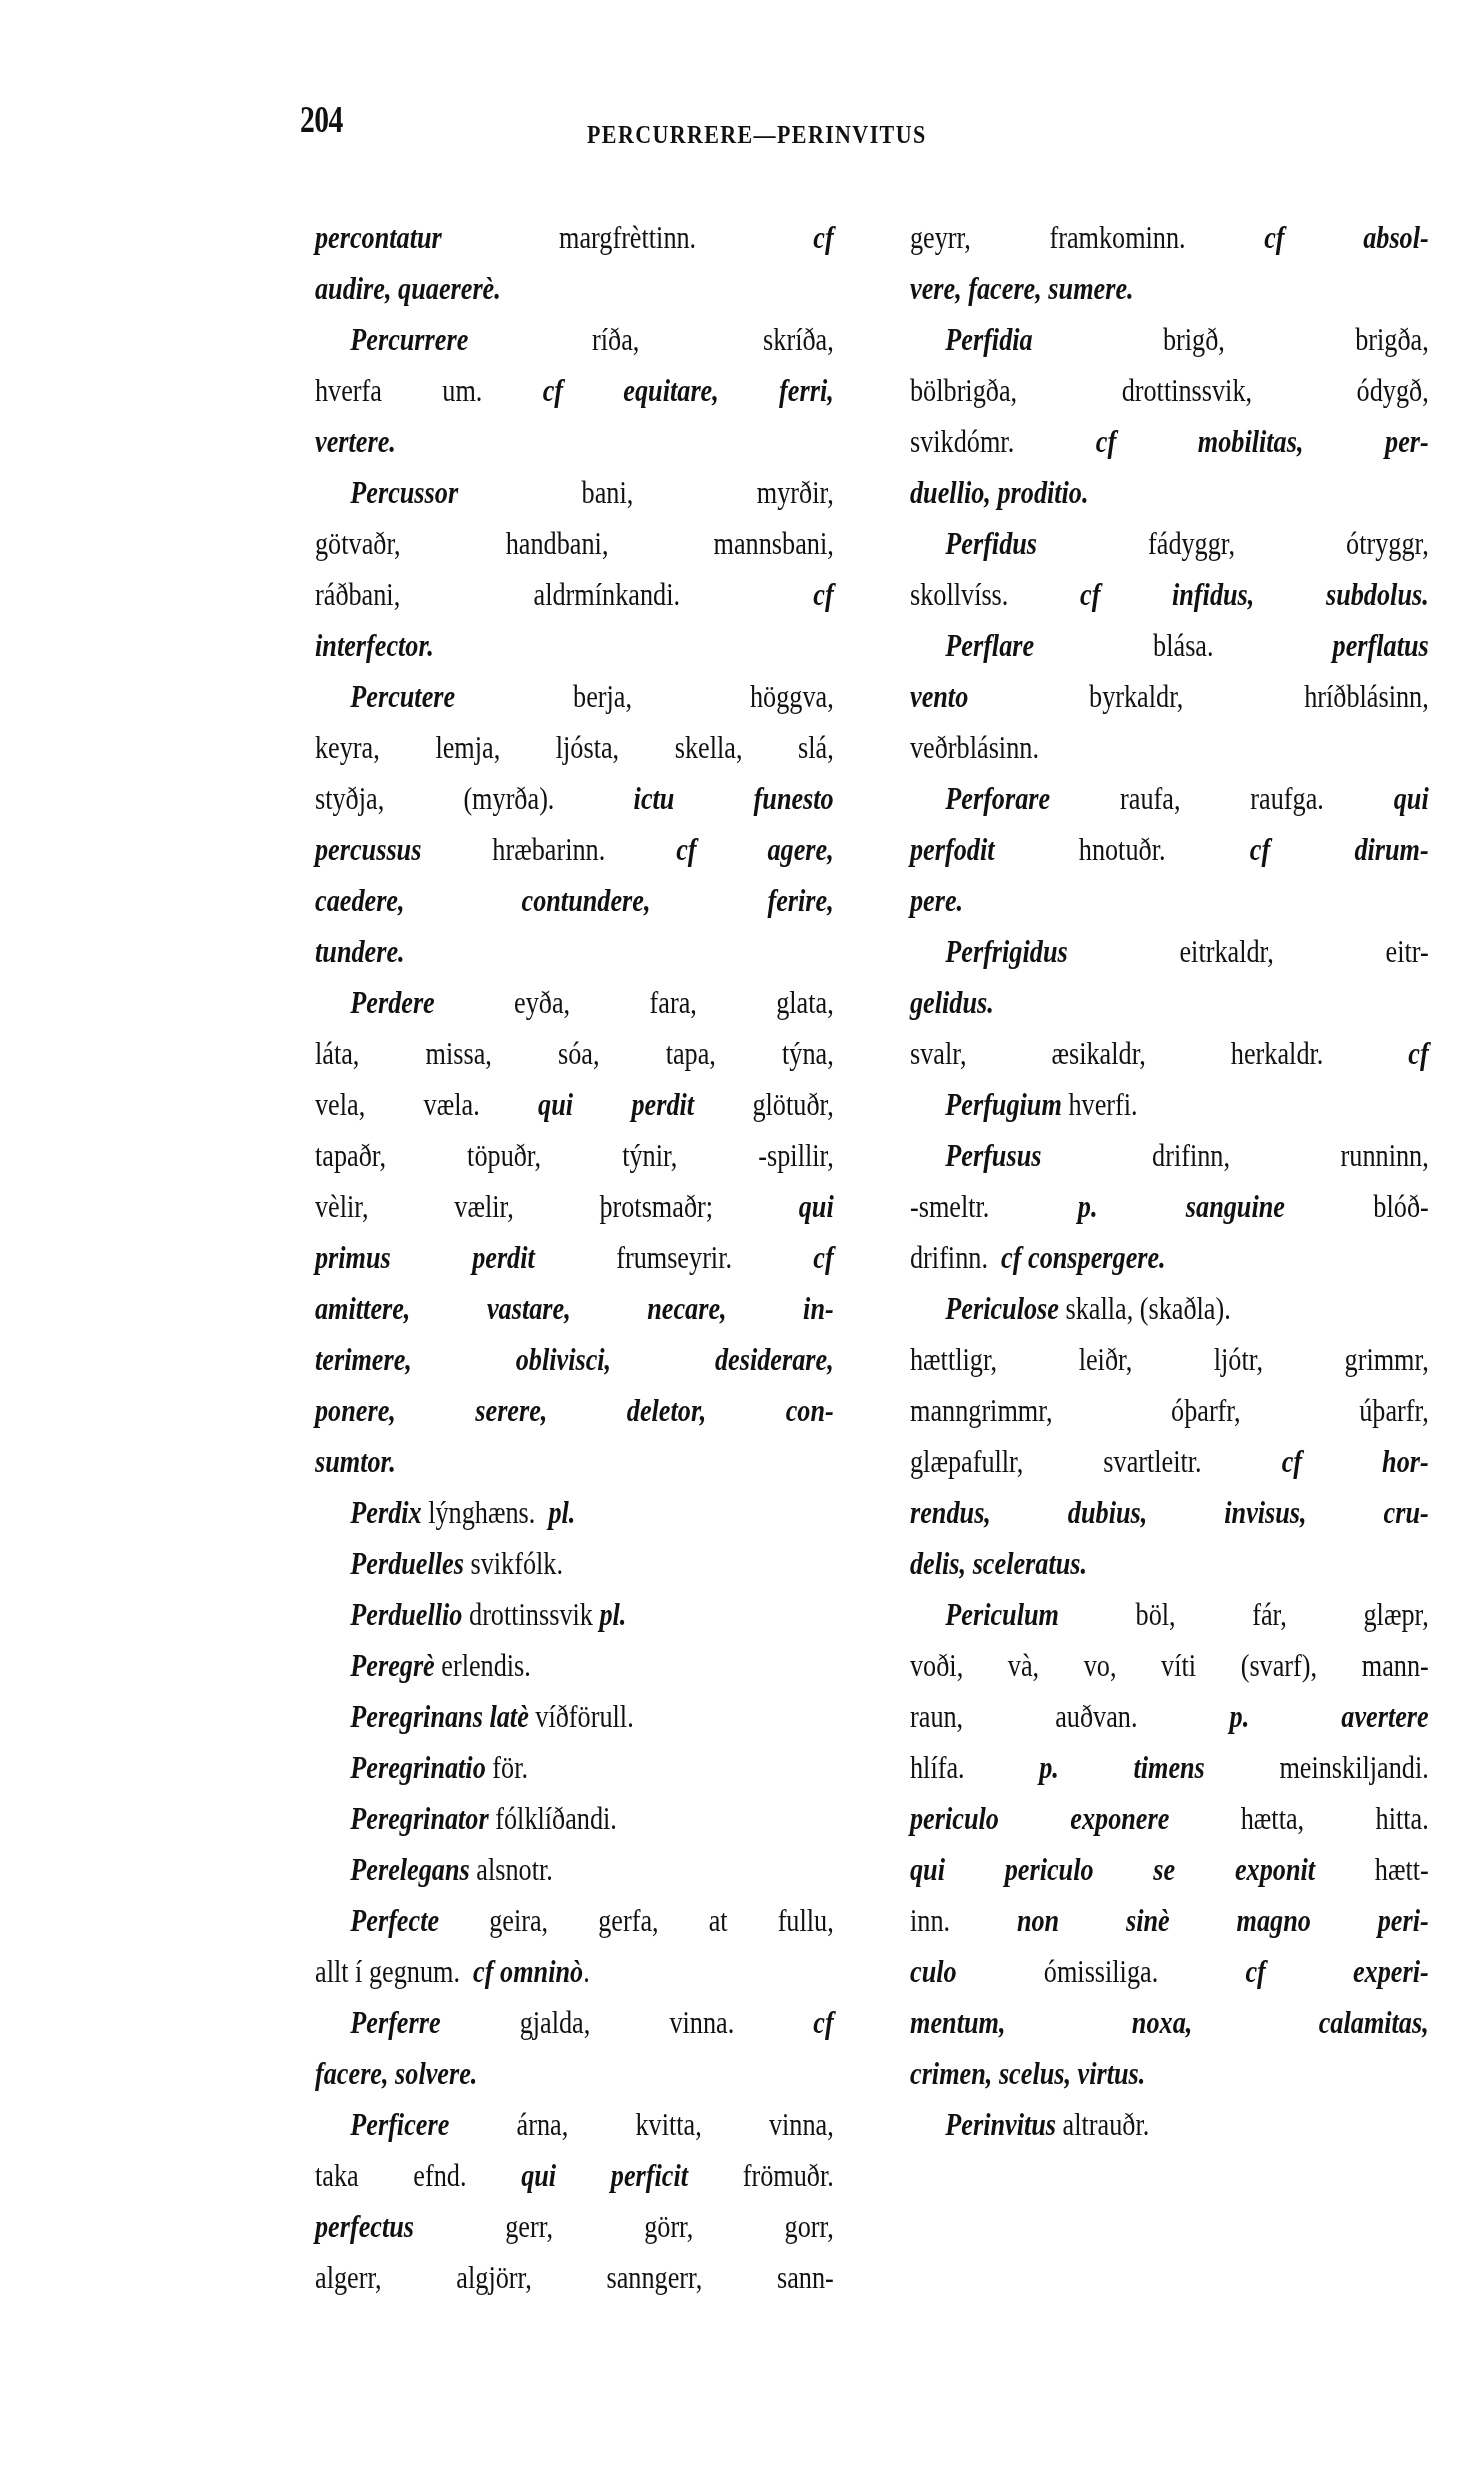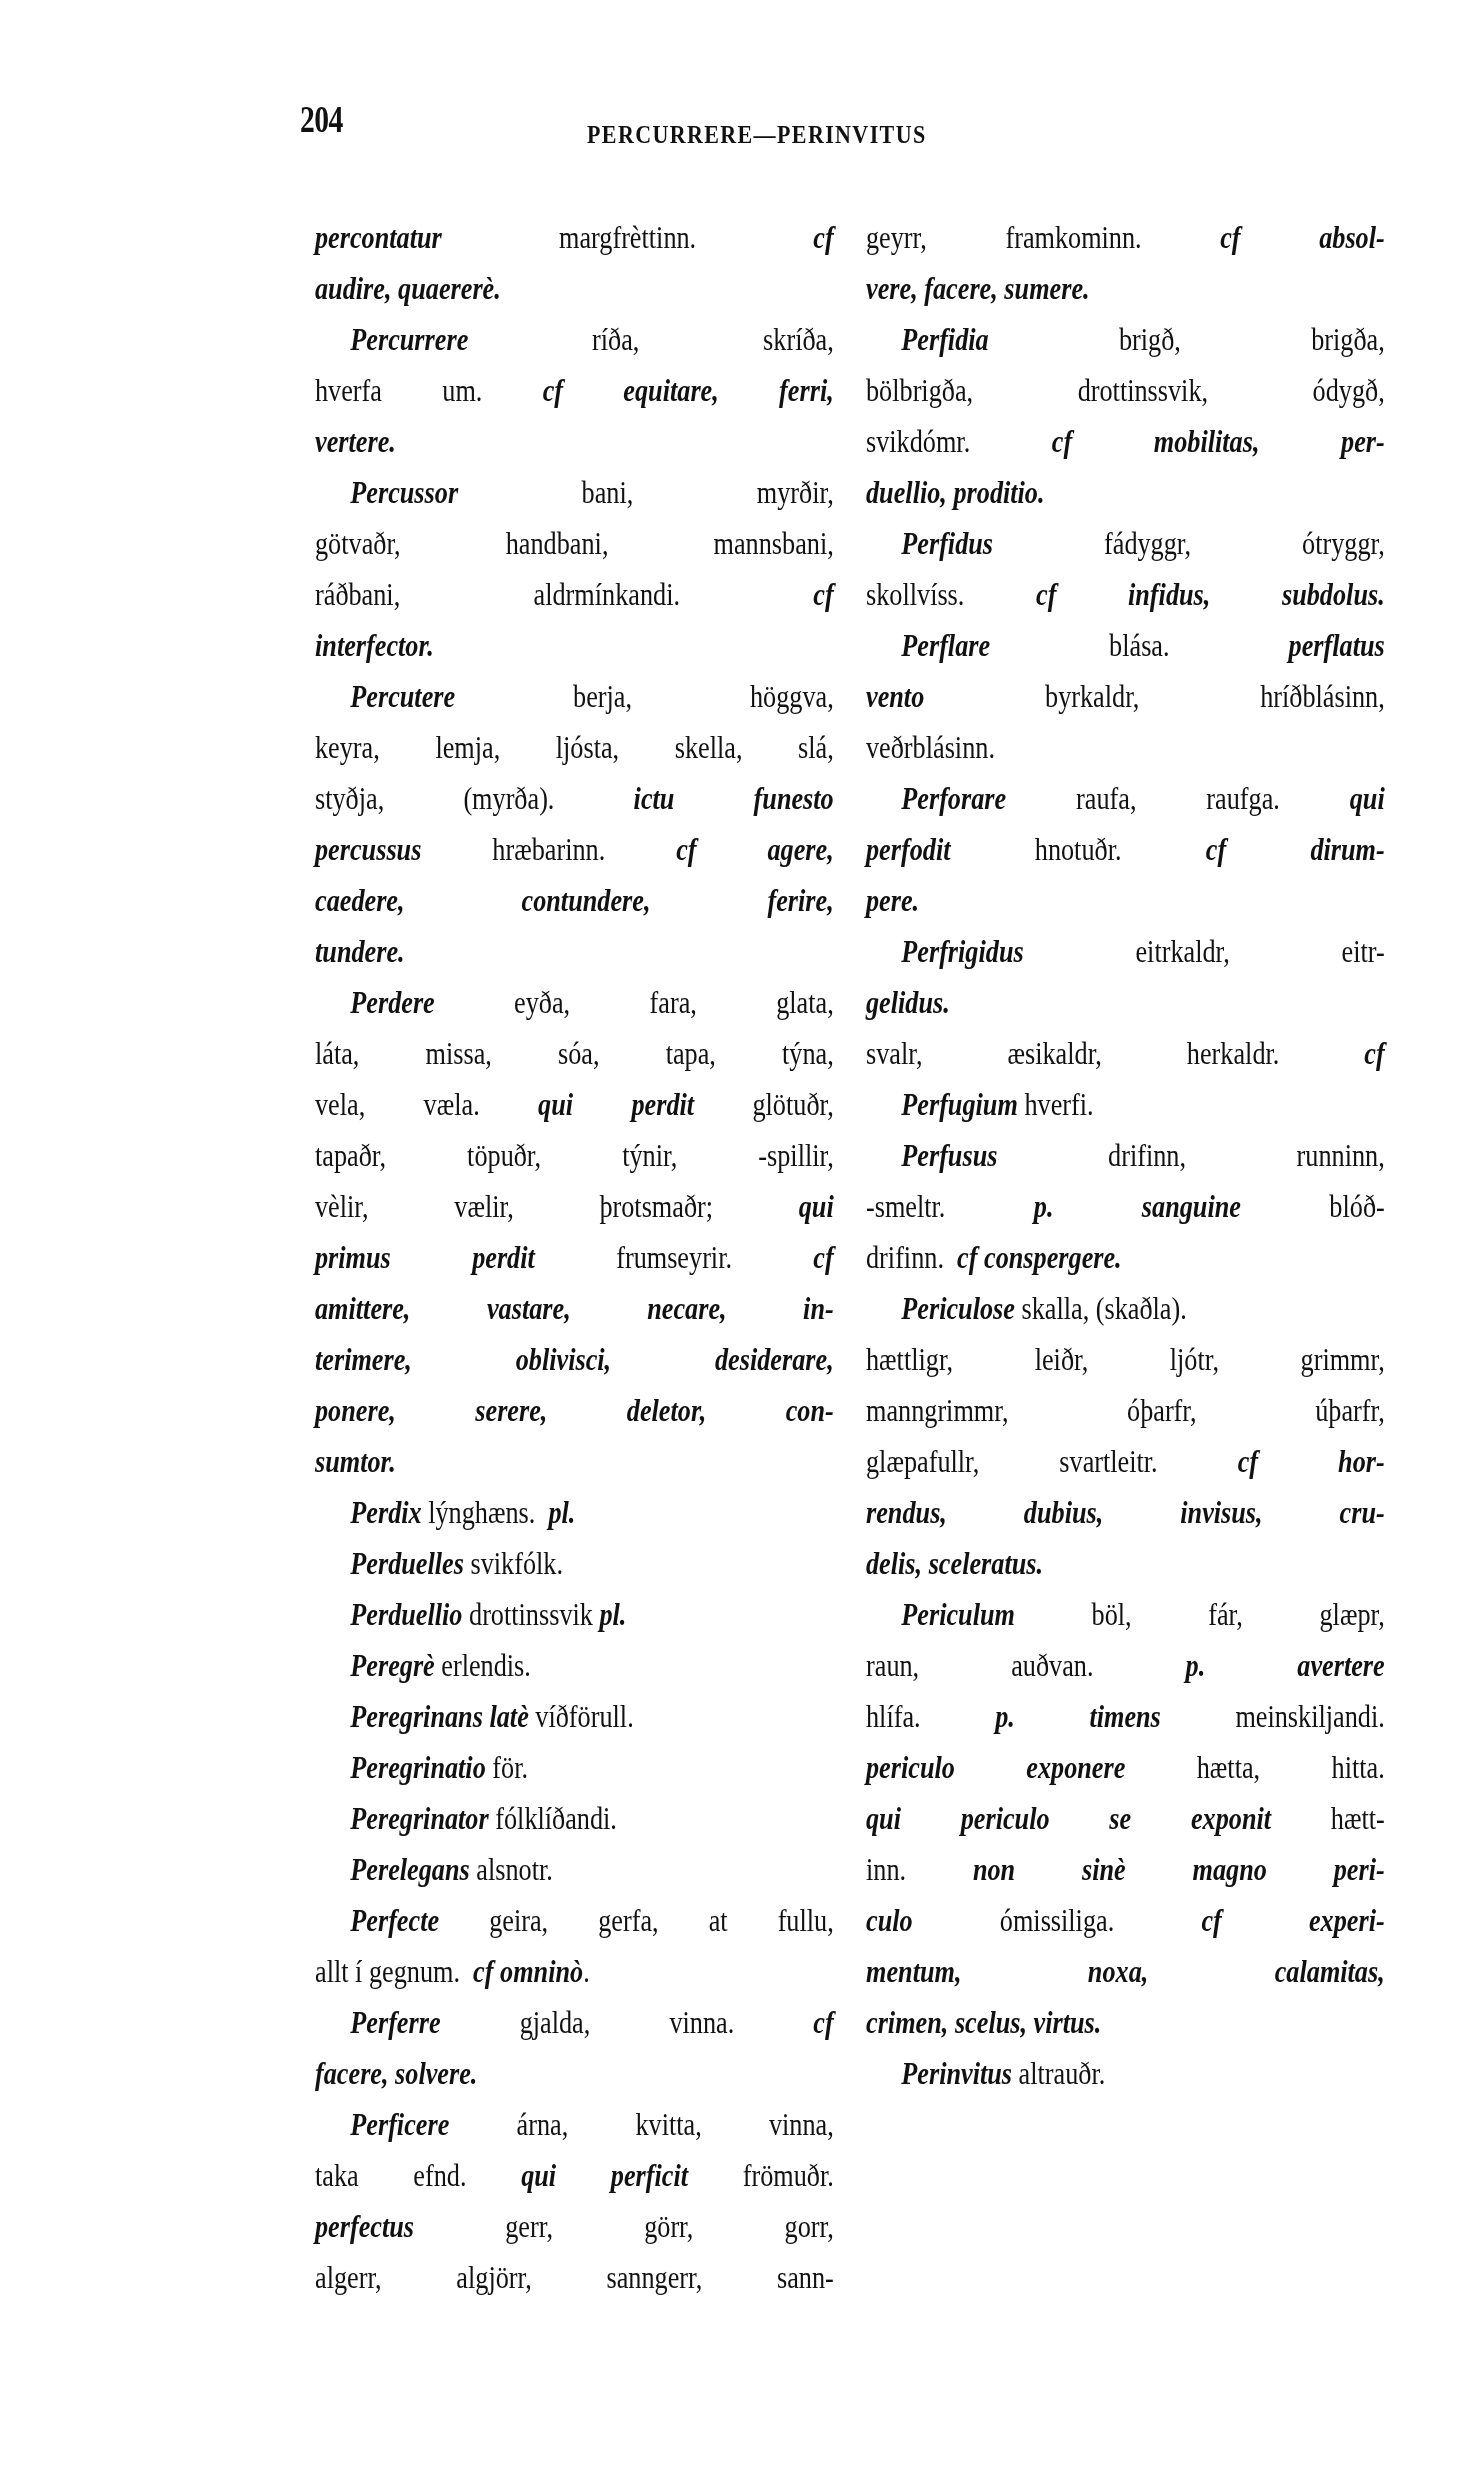--- a/index.html
+++ b/index.html
@@ -2,21 +2,21 @@
 <html style="font-size:13.2px"><head>
 <meta charset="utf-8">
 <style>
   html, body { margin: 0; padding: 0; background: #ffffff; }
   body { width: 1477px; height: 2475px; position: relative; overflow: hidden; color: #111; }
   .page { position: absolute; left: 0; top: 0; width: 1460px; height: 2475px; }
   .folio { position: absolute; left: 300px; top: 97px; font-family: "Liberation Serif", serif; font-size: 38px; font-weight: bold; transform: scaleX(0.78); transform-origin: left top; letter-spacing: -0.8px; }
   .running-head { position: absolute; left: 587px; top: 120px; width: 516px; font-family: "Liberation Serif", serif; font-size: 25.6px; font-weight: bold; letter-spacing: 1.6px; white-space: nowrap; transform: scaleX(0.86); transform-origin: left top; }
   .column { position: absolute; top: 213px; width: 520px; margin-left: 16px; }
   .col-left { left: 299px; }
-  .col-right { left: 850px; }
+  .col-right { left: 894px; }
   .line { height: 51px; line-height: 51px; font-family: "Liberation Serif", serif; font-size: 30.5px; white-space: nowrap; overflow: visible; position: relative; }
   .line .txt { display: inline-block; transform: scaleX(0.86); transform-origin: left center; width: 116%; text-align: justify; text-align-last: justify; }
   .line.last .txt { text-align-last: left; }
   .line.indent .txt { padding-left: 41px; box-sizing: border-box; }
   .seg { white-space: pre; }
   .seg.it { font-style: italic; font-weight: bold; }
 </style>
 </head>
 <body>
 
@@ -88,20 +88,21 @@
       <div class="line indent"><span class="txt"><span class="seg it">Perfusus</span><span class="seg"> drifinn, runninn,</span></span></div>
       <div class="line"><span class="txt"><span class="seg">-smeltr. </span><span class="seg it">p. sanguine</span><span class="seg"> blóð-</span></span></div>
       <div class="line last"><span class="txt"><span class="seg">drifinn.  </span><span class="seg it">cf conspergere.</span></span></div>
       <div class="line indent last"><span class="txt"><span class="seg it">Periculose</span><span class="seg"> skalla, (skaðla).</span></span></div>
       <div class="line"><span class="txt"><span class="seg">hættligr, leiðr, ljótr, grimmr,</span></span></div>
       <div class="line"><span class="txt"><span class="seg">manngrimmr, óþarfr, úþarfr,</span></span></div>
       <div class="line"><span class="txt"><span class="seg">glæpafullr, svartleitr. </span><span class="seg it">cf hor-</span></span></div>
       <div class="line"><span class="txt"><span class="seg it">rendus, dubius, invisus, cru-</span></span></div>
       <div class="line last"><span class="txt"><span class="seg it">delis, sceleratus.</span></span></div>
       <div class="line indent"><span class="txt"><span class="seg it">Periculum</span><span class="seg"> böl, fár, glæpr,</span></span></div>
+      <div class="line"><span class="txt"><span class="seg">voði, và, vo, víti (svarf), mann-</span></span></div>
       <div class="line"><span class="txt"><span class="seg">raun, auðvan. </span><span class="seg it">p. avertere</span></span></div>
       <div class="line"><span class="txt"><span class="seg">hlífa. </span><span class="seg it">p. timens</span><span class="seg"> meinskiljandi.</span></span></div>
       <div class="line"><span class="txt"><span class="seg it">periculo exponere</span><span class="seg"> hætta, hitta.</span></span></div>
       <div class="line"><span class="txt"><span class="seg it">qui periculo se exponit</span><span class="seg"> hætt-</span></span></div>
       <div class="line"><span class="txt"><span class="seg">inn. </span><span class="seg it">non sinè magno peri-</span></span></div>
       <div class="line"><span class="txt"><span class="seg it">culo</span><span class="seg"> ómissiliga. </span><span class="seg it">cf experi-</span></span></div>
       <div class="line"><span class="txt"><span class="seg it">mentum, noxa, calamitas,</span></span></div>
       <div class="line last"><span class="txt"><span class="seg it">crimen, scelus, virtus.</span></span></div>
       <div class="line indent last"><span class="txt"><span class="seg it">Perinvitus</span><span class="seg"> altrauðr.</span></span></div>
     </div>

